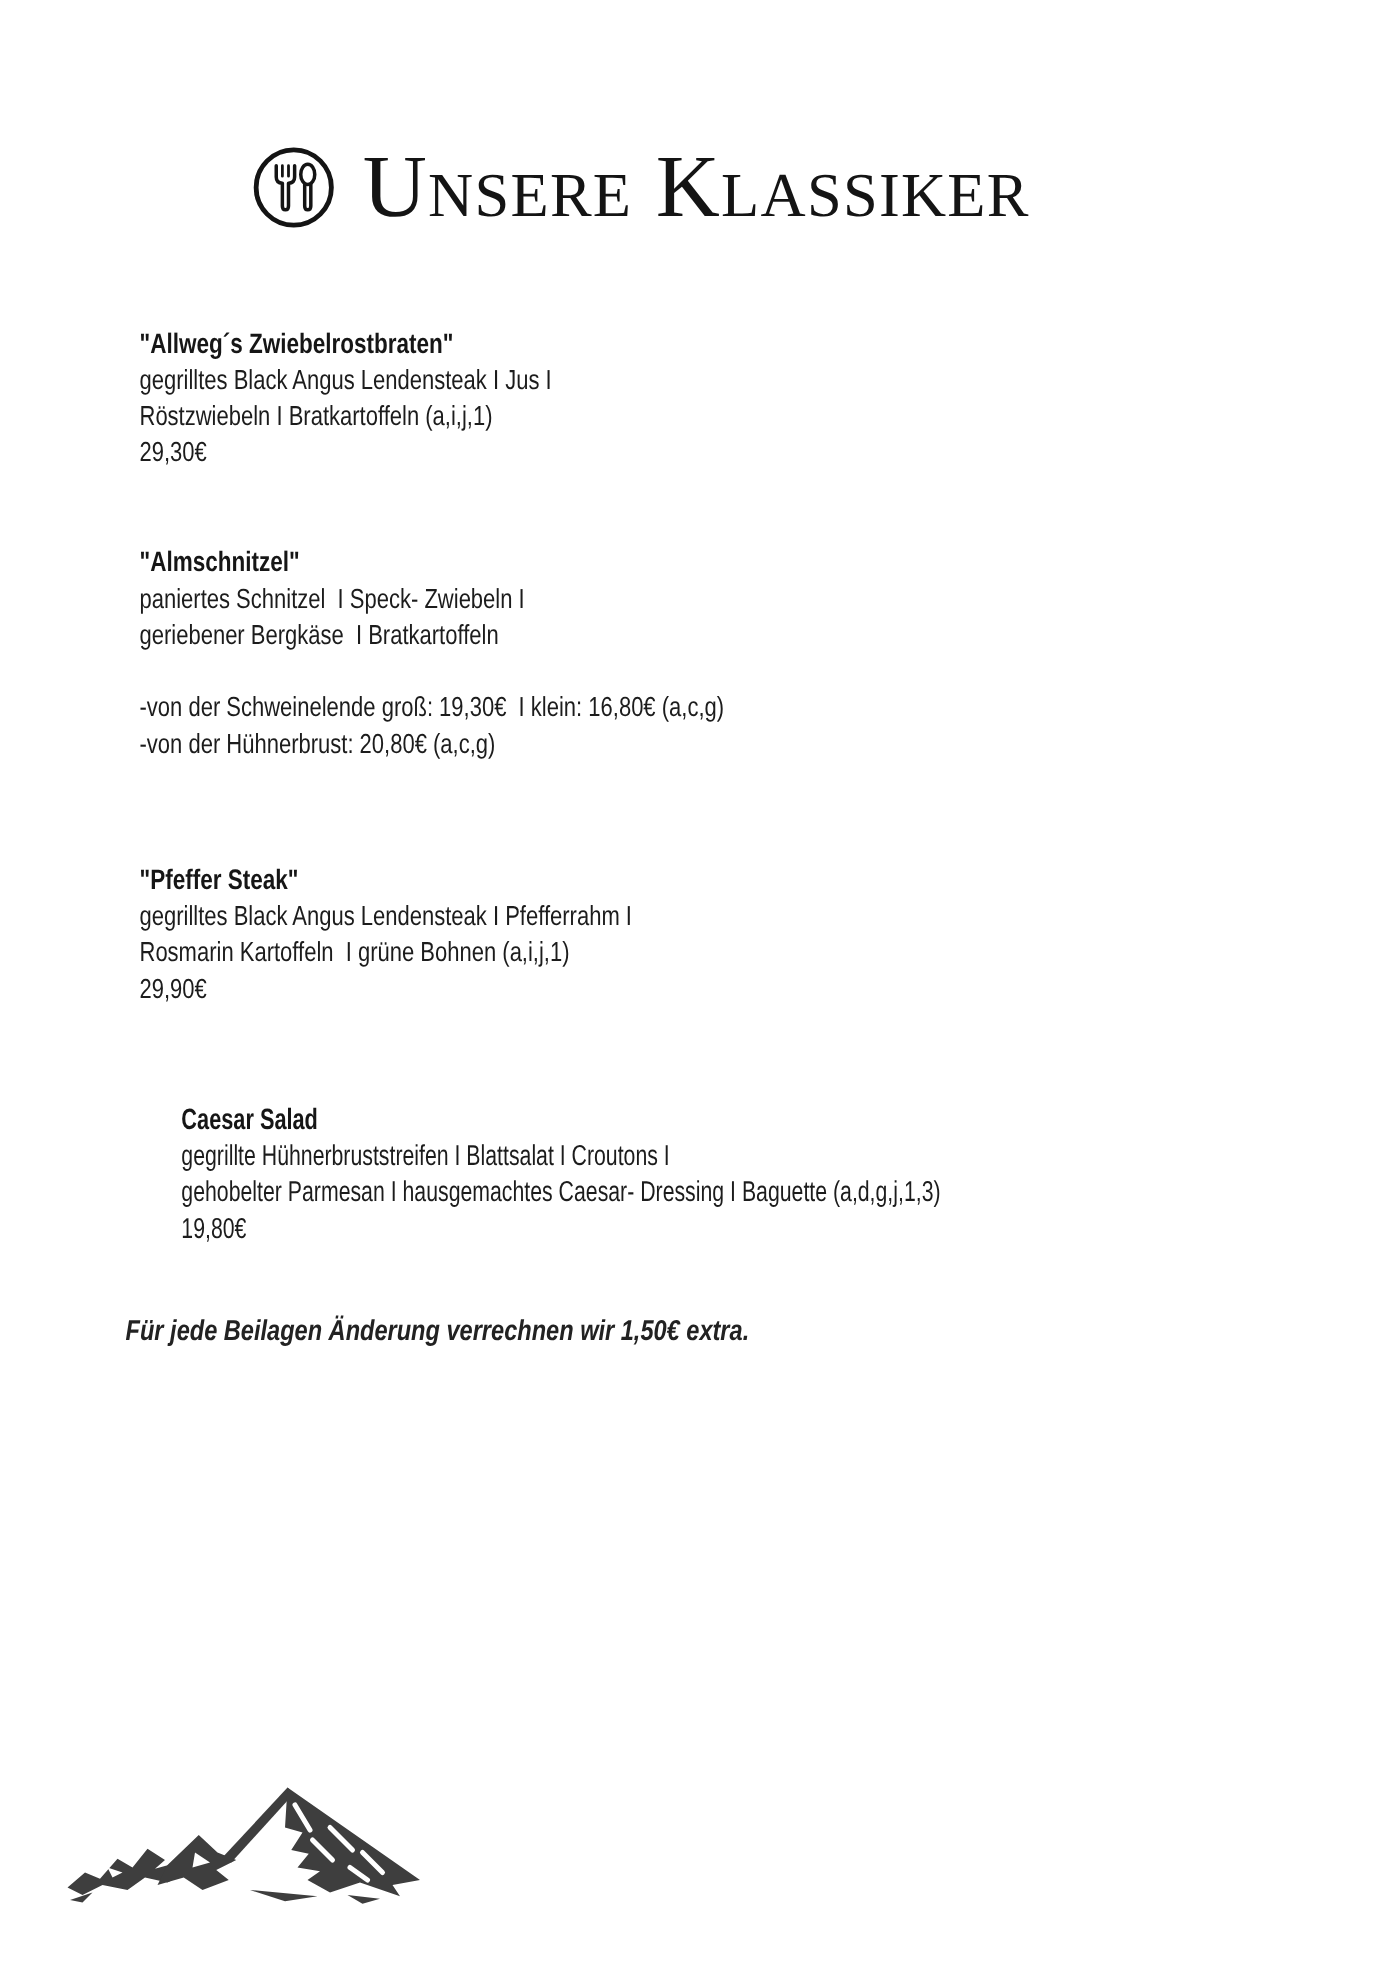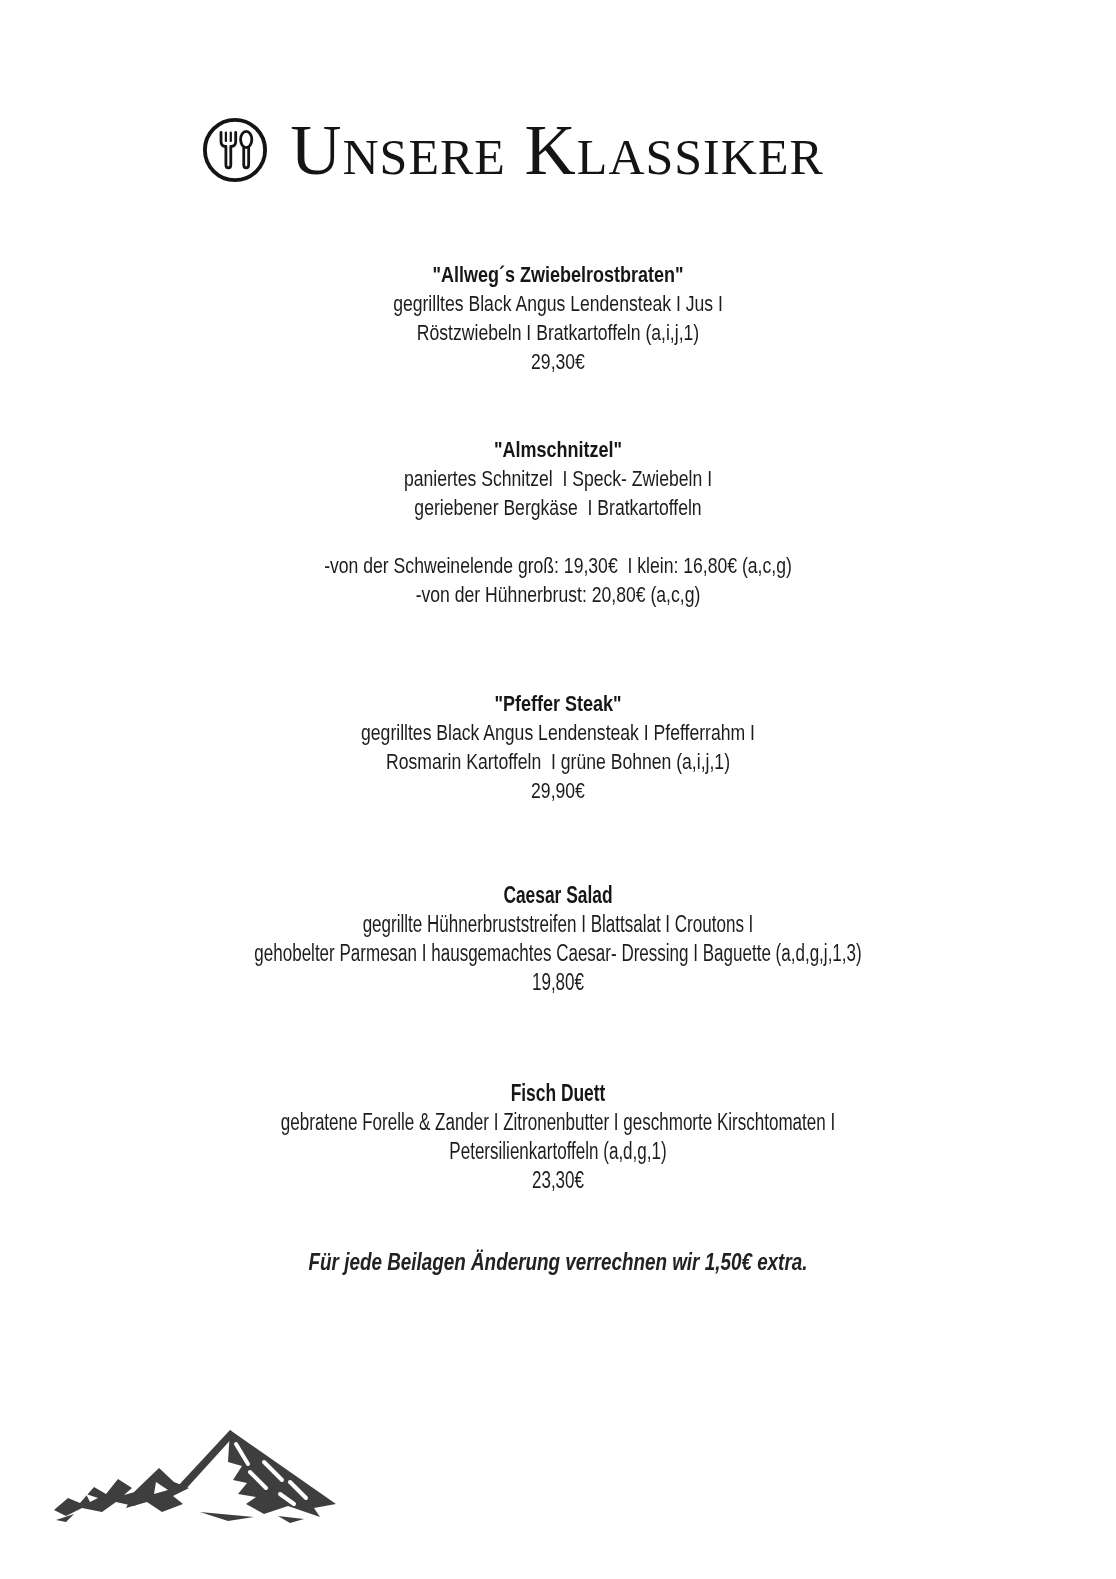--- a/index.html
+++ b/index.html
@@ -6,21 +6,20 @@
   html, body { background: #ffffff; }
   .page {
     position: relative;
     width: 1116px;
     height: 1579px;
     margin: 0 auto;
     background: #ffffff;
     overflow: hidden;
     font-family: "Liberation Sans", sans-serif;
     color: #1c1c1c;
-    text-align: center;
   }
   
   .header {
     margin-top: 115px;
     display: flex;
     align-items: center;
     justify-content: center;
     gap: 20px;
     transform: translateX(-46px);
   }
@@ -121,26 +120,20 @@
     <p class="line price">29,90€</p>
   </section>
 
   <section class="item item-5 condensed">
     <h3 class="line name">Caesar Salad</h3>
     <p class="line">gegrillte Hühnerbruststreifen I Blattsalat I Croutons I</p>
     <p class="line">gehobelter Parmesan I hausgemachtes Caesar- Dressing I Baguette (a,d,g,j,1,3)</p>
     <p class="line price">19,80€</p>
   </section>
 
-  <section class="item item-6 condensed">
-    <h3 class="line name">Fisch Duett</h3>
-    <p class="line">gebratene Forelle &amp; Zander I Zitronenbutter I geschmorte Kirschtomaten I</p>
-    <p class="line">Petersilienkartoffeln (a,d,g,1)</p>
-    <p class="line price">23,30€</p>
-  </section>
 
   <p class="footer-note">Für jede Beilagen Änderung verrechnen wir 1,50€ extra.</p>
 
   <span class="mountains">
     <svg viewBox="0 0 292 100" width="292" height="100" aria-hidden="true">
       <g fill="#3e3e3e">
 
         <path d="M2,86 L16,74 L28,79 L42,63 L54,70 L66,55 L80,64 L72,71 L90,66 L98,74 L82,82 L64,78 L50,88 L30,84 L14,92 Z"></path>
         <path d="M4,96 L22,90 L14,98 Z"></path>
         <path d="M34,70 L46,74 L38,78 Z" fill="#ffffff"></path>

